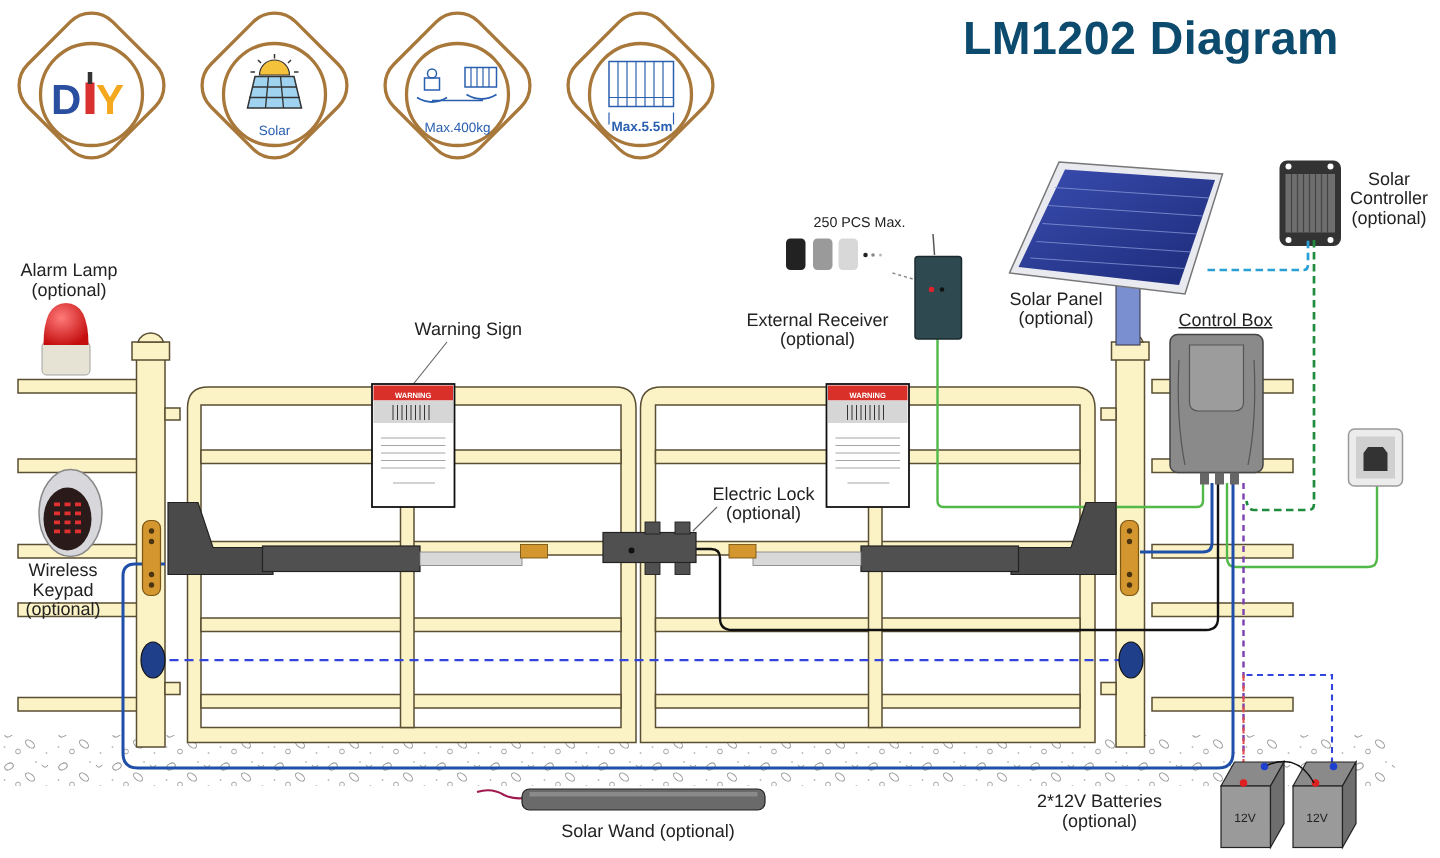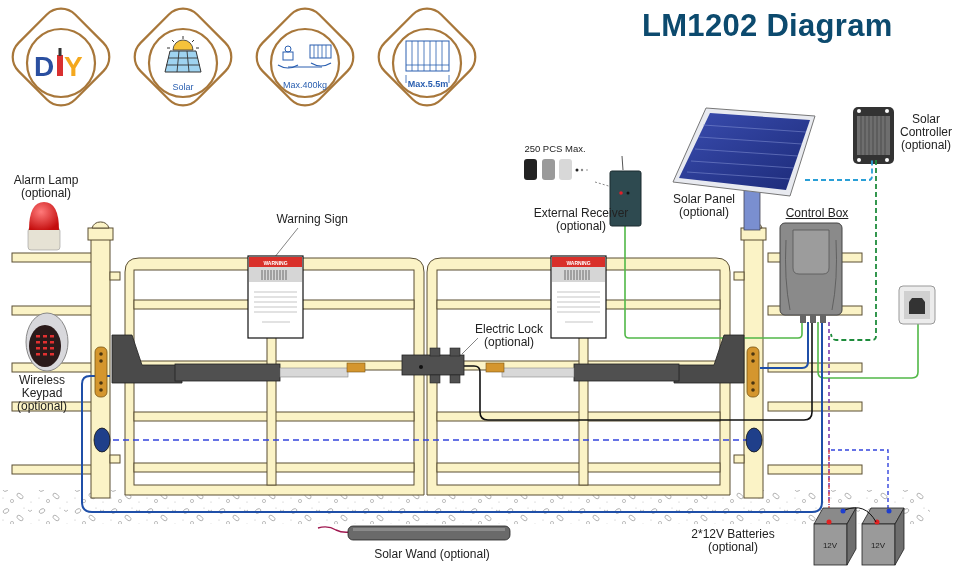--- a/index.html
+++ b/index.html
@@ -381,25 +381,25 @@
 <div class="lbl" style="left:4px;top:374px;width:76px;">
   <span>Wireless</span>
   <span>Keypad</span>
   <span>(optional)</span>
 </div>
 
 <div class="lbl" style="left:258px;top:213px;width:90px;text-align:right;">
   <span>Warning Sign</span>
 </div>
 
-<div class="lbl" style="left:518px;top:142px;width:74px;font-size:9.5px;">
+<div class="lbl" style="left:536px;top:142px;width:74px;font-size:9.5px;">
   <span>250 PCS Max.</span>
 </div>
 
-<div class="lbl" style="left:490px;top:207px;width:110px;margin-left:36px;">
+<div class="lbl" style="left:490px;top:207px;width:110px;">
   <span>External Receiver</span>
   <span>(optional)</span>
 </div>
 
 <div class="lbl" style="left:664px;top:193px;width:80px;">
   <span>Solar Panel</span>
   <span>(optional)</span>
 </div>
 
 <div class="lbl" style="left:895px;top:113px;width:62px;">

